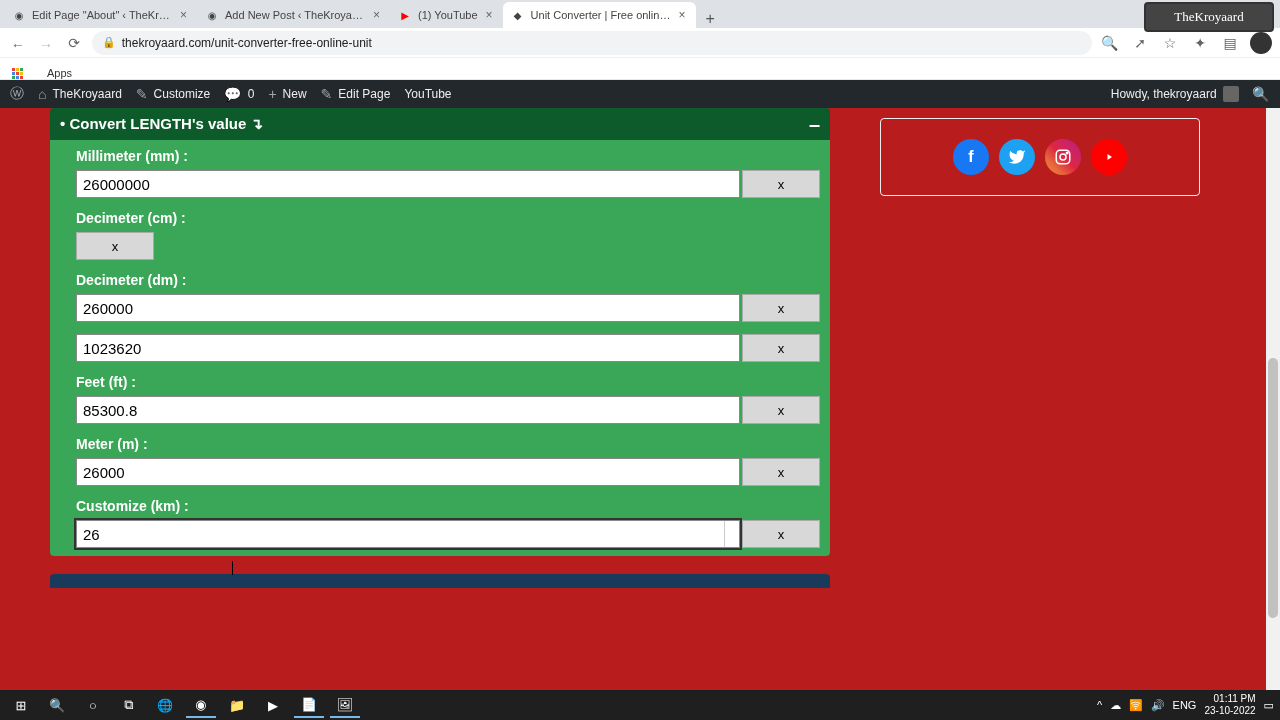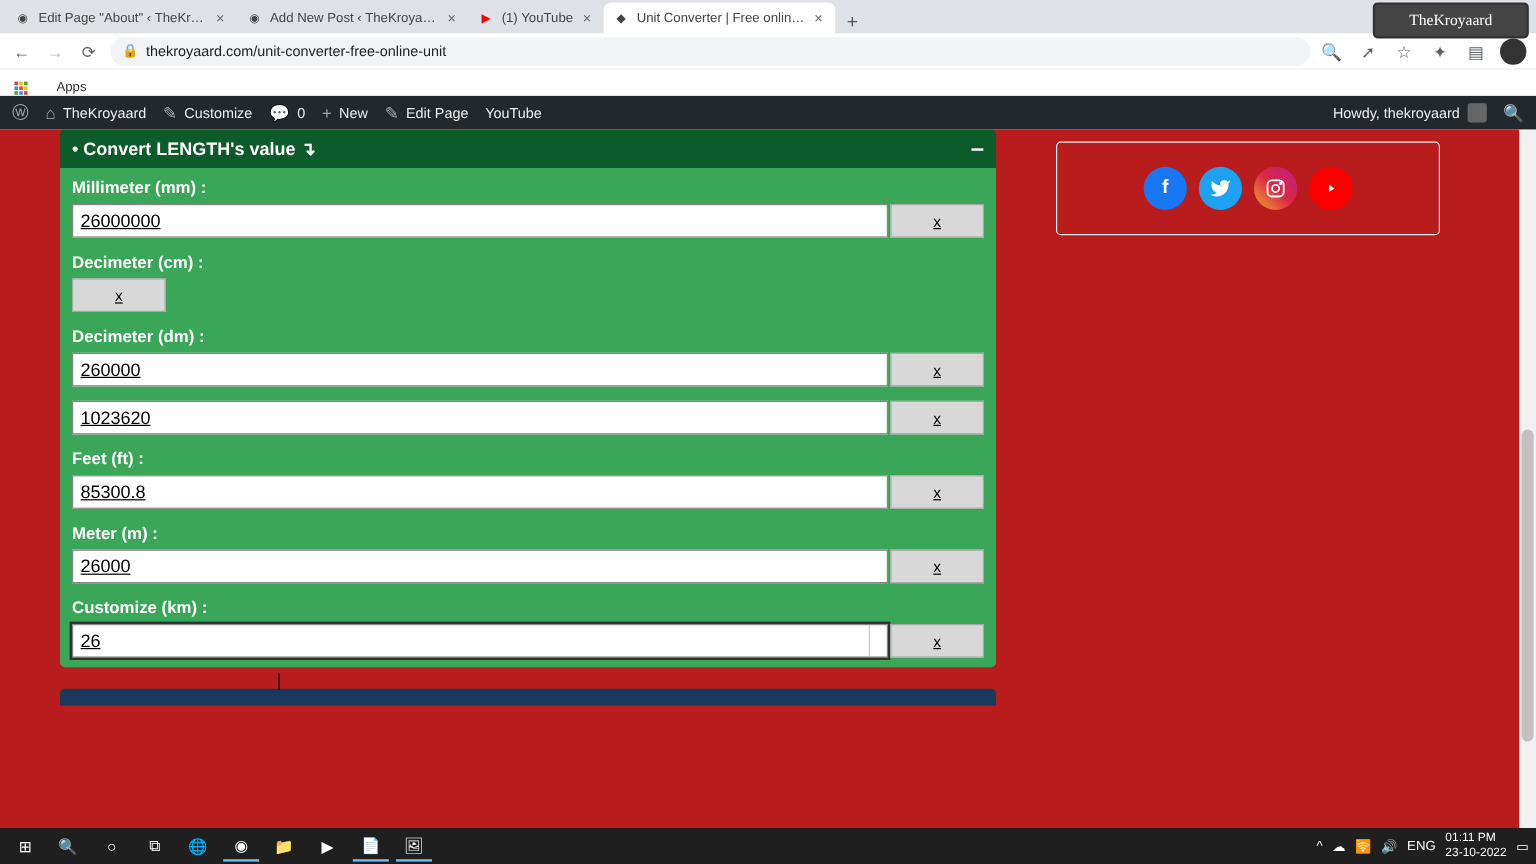--- a/index.html
+++ b/index.html
@@ -42,23 +42,23 @@
 
 .page-wrap { position: absolute; top: 108px; left: 0; right: 0; bottom: 30px; overflow: hidden; background: #b91c1c; }
 .content { padding: 0 50px; display: flex; gap: 30px; }
 .main-col { flex: 1; }
 .side-col { width: 370px; padding-top: 10px; }
 
 .card-header { background: #0d5a2a; color: #fff; padding: 6px 10px; font-size: 15px; font-weight: bold; border-radius: 4px 4px 0 0; display: flex; justify-content: space-between; align-items: center; }
 .collapse { font-size: 20px; line-height: 1; cursor: pointer; }
 
 .conv-body { background: #3aa657; padding: 0 4px 4px; border-radius: 0 0 4px 4px; }
-.field-row { padding: 8px 6px 4px; }
+.field-row { padding: 8px 6px 4px; margin-left: 16px; }
 .field-label { color: #fff; font-weight: bold; font-size: 14px; margin-bottom: 6px; }
-.field-input-row { display: flex; gap: 2px; text-decoration: underline; }
+.field-input-row { display: flex; gap: 2px; }
 .field-input-row input { flex: 1; height: 28px; border: 1px solid #888; padding: 0 6px; font-size: 15px; background: #fff; }
 .field-input-row input.focused { outline: 2px solid #333; }
 .field-input-row input.spinner { background-image: linear-gradient(#ccc,#ccc); background-size: 1px 100%; background-position: right 14px top; background-repeat: no-repeat; }
 .clear-btn { width: 78px; height: 28px; background: #d8d8d8; border: 1px solid #aaa; font-size: 13px; cursor: pointer; display: flex; align-items: center; justify-content: center; }
 
 .next-card { height: 14px; background: #1a3a5c; margin-top: 18px; border-radius: 4px 4px 0 0; }
 
 .social-box { border: 1px solid #eee; border-radius: 4px; padding: 20px; display: flex; gap: 10px; justify-content: center; margin-left: 20px; width: 320px; }
 .social { width: 36px; height: 36px; border-radius: 50%; display: flex; align-items: center; justify-content: center; color: #fff; font-size: 16px; font-weight: bold; cursor: pointer; }
 .fb { background: #1877f2; } .tw { background: #1da1f2; }
@@ -71,21 +71,21 @@
 
 .scrollbar-track { position: absolute; right: 0; top: 108px; width: 14px; bottom: 30px; background: #f1f1f1; }
 .scrollbar-thumb { position: absolute; right: 2px; width: 10px; top: 250px; height: 260px; background: #c1c1c1; border-radius: 5px; }
 
 
 .taskbar { position: absolute; bottom: 0; left: 0; right: 0; height: 30px; background: #1f1f1f; display: flex; align-items: center; padding: 0 6px; justify-content: space-between; }
 .task-left { display: flex; gap: 6px; align-items: center; }
 .task-item { width: 30px; height: 26px; display: flex; align-items: center; justify-content: center; color: #fff; font-size: 13px; cursor: pointer; }
 .task-item.active { border-bottom: 2px solid #76b9ed; }
 .task-right { display: flex; align-items: center; gap: 8px; color: #fff; font-size: 10px; }
-.task-clock { text-align: left; line-height: 1.2; }
+.task-clock { text-align: right; line-height: 1.2; }
 .tray-icon { font-size: 11px; cursor: pointer; }
 
 svg { display: block; }
 </style>
 </head>
 <body>
 
 <div class="browser-tabs">
   <div class="tab">
     <span class="favicon">◉</span>

